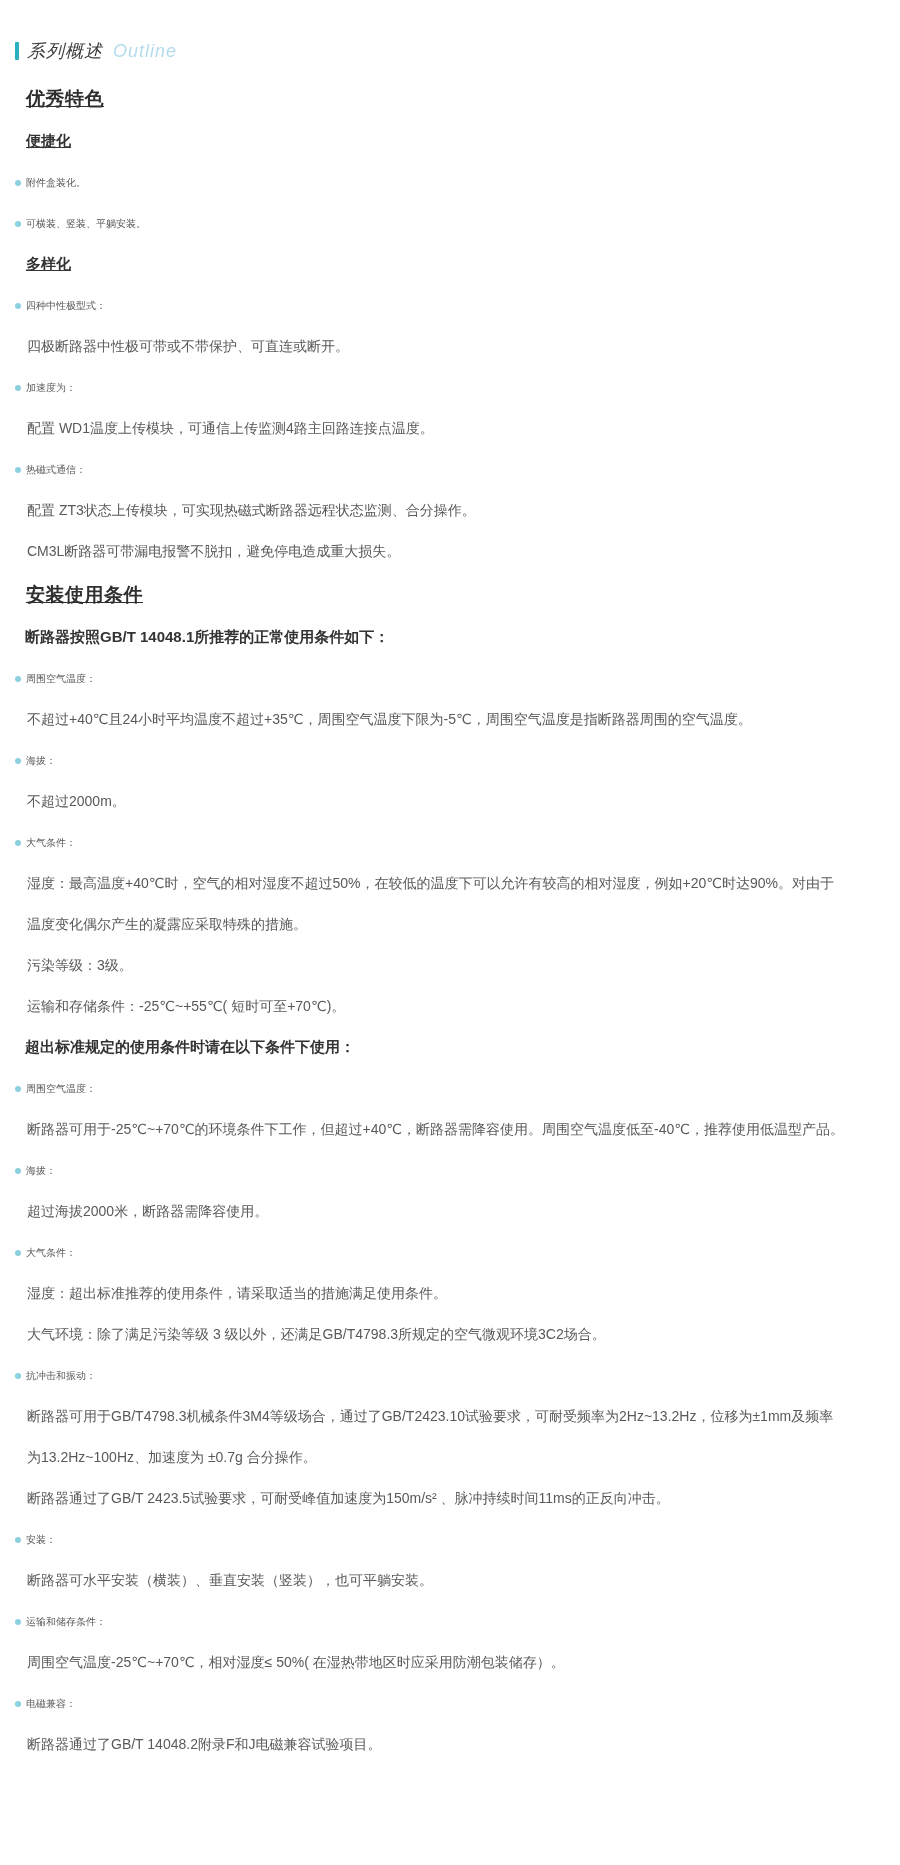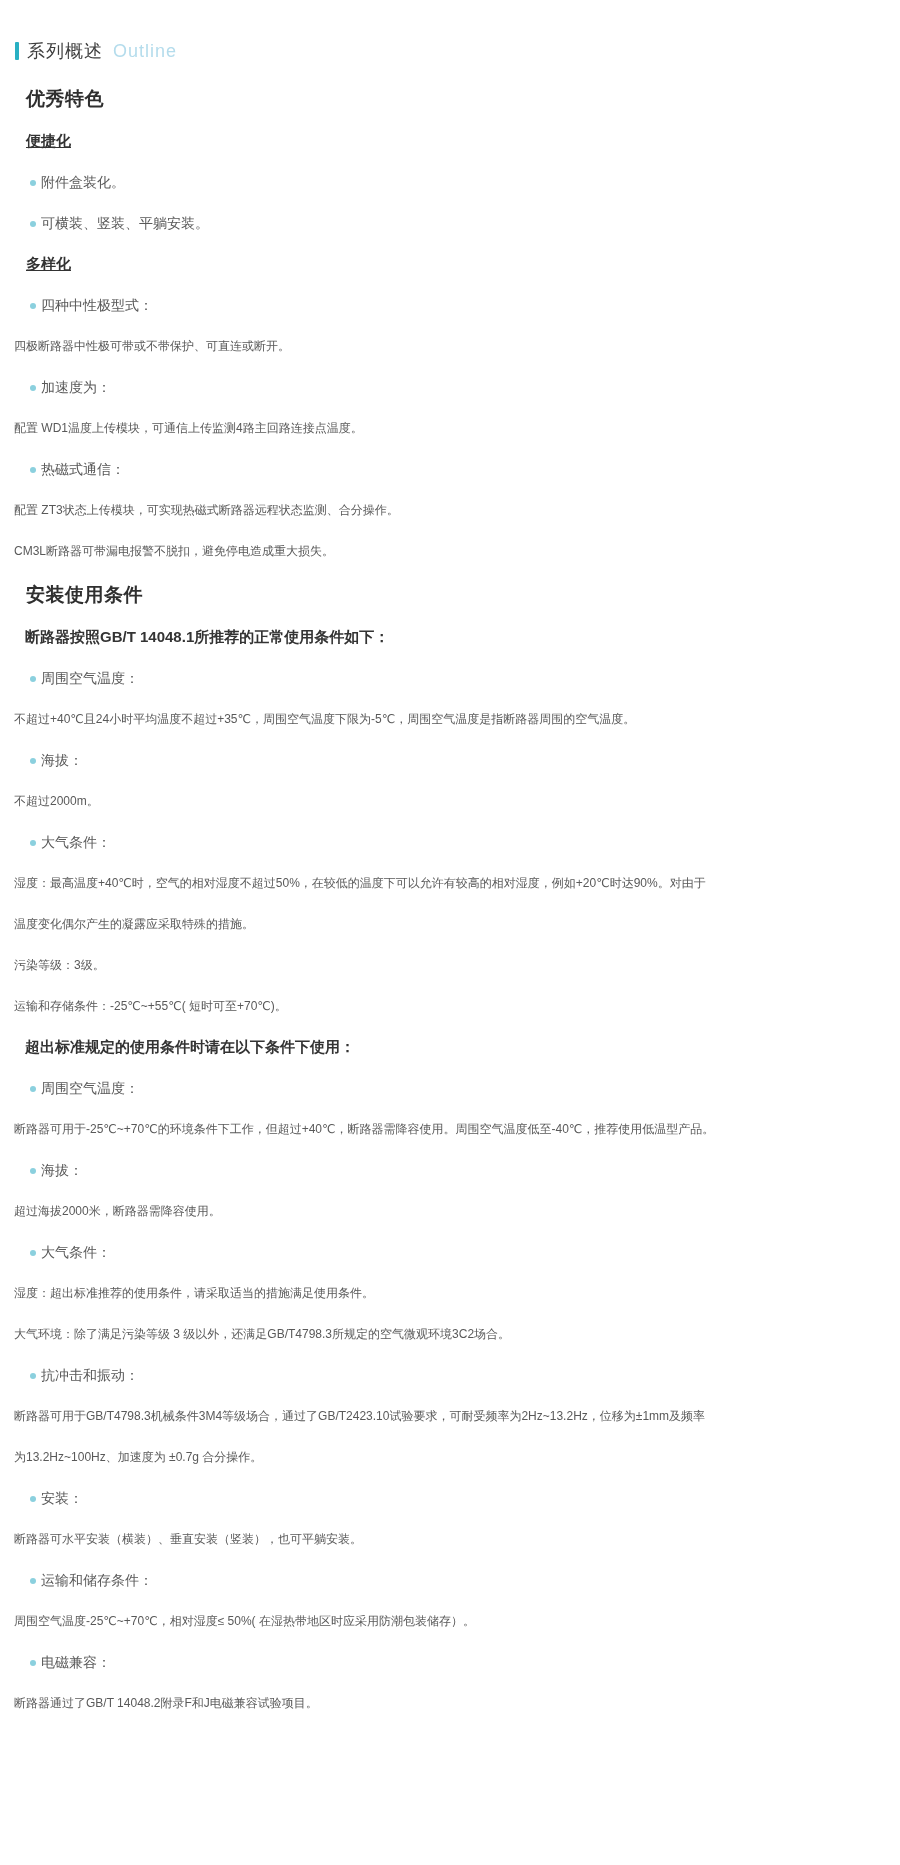--- a/index.html
+++ b/index.html
@@ -12,20 +12,21 @@
   }
   .doc{padding-top:40px;}
 
   
   .page-header{
     display:flex;
     align-items:center;
     height:22px;
     margin-left:15px;
     margin-bottom:14px;
+    font-style:italic;
   }
   .accent-bar{
     width:4px;height:18px;
     border-radius:1px;
     margin-right:8px;
   }
   .title-zh{
     font-size:18px;
     color:#3d3d3d;
     letter-spacing:1px;
@@ -44,42 +45,43 @@
     align-items:center;
     white-space:nowrap;
   }
   .h2line{
     height:45px;
     padding-left:26px;
     font-size:19px;
     font-weight:bold;
     color:#2f2f2f;
     letter-spacing:0.5px;
+    text-decoration:underline;
   }
   .subheading{
     padding-left:26px;
     font-size:15px;
     font-weight:bold;
     color:#333333;
     text-decoration:underline;
   }
   .boldline{
     padding-left:25px;
     font-size:15px;
     font-weight:bold;
     color:#333333;
   }
   .paragraph{
-    padding-left:14px;
-    font-size:12px;
+    padding-left:27px;
+    font-size:14px;
     color:#595959;
   }
   .bullet{
-    padding-left:30px;
-    font-size:14px;
+    padding-left:15px;
+    font-size:10px;
     color:#595959;
   }
   .bullet .dot{
     width:6px;height:6px;
     border-radius:50%;
     margin-right:5px;
     flex:0 0 6px;
   }
 </style>
 </head>
@@ -160,20 +162,21 @@
           <span>大气条件：</span>
         </div>
         <div class="line paragraph">湿度：超出标准推荐的使用条件，请采取适当的措施满足使用条件。</div>
         <div class="line paragraph">大气环境：除了满足污染等级 3 级以外，还满足GB/T4798.3所规定的空气微观环境3C2场合。</div>
         <div class="line bullet">
           <span class="dot" style="background: rgb(139, 208, 222);"></span>
           <span>抗冲击和振动：</span>
         </div>
         <div class="line paragraph">断路器可用于GB/T4798.3机械条件3M4等级场合，通过了GB/T2423.10试验要求，可耐受频率为2Hz~13.2Hz，位移为±1mm及频率</div>
         <div class="line paragraph">为13.2Hz~100Hz、加速度为 ±0.7g 合分操作。</div>
+        <div class="line paragraph">断路器通过了GB/T 2423.5试验要求，可耐受峰值加速度为150m/s² 、脉冲持续时间11ms的正反向冲击。</div>
         <div class="line bullet">
           <span class="dot" style="background: rgb(139, 208, 222);"></span>
           <span>安装：</span>
         </div>
         <div class="line paragraph">断路器可水平安装（横装）、垂直安装（竖装），也可平躺安装。</div>
         <div class="line bullet">
           <span class="dot" style="background: rgb(139, 208, 222);"></span>
           <span>运输和储存条件：</span>
         </div>
         <div class="line paragraph">周围空气温度-25℃~+70℃，相对湿度≤ 50%( 在湿热带地区时应采用防潮包装储存）。</div>

